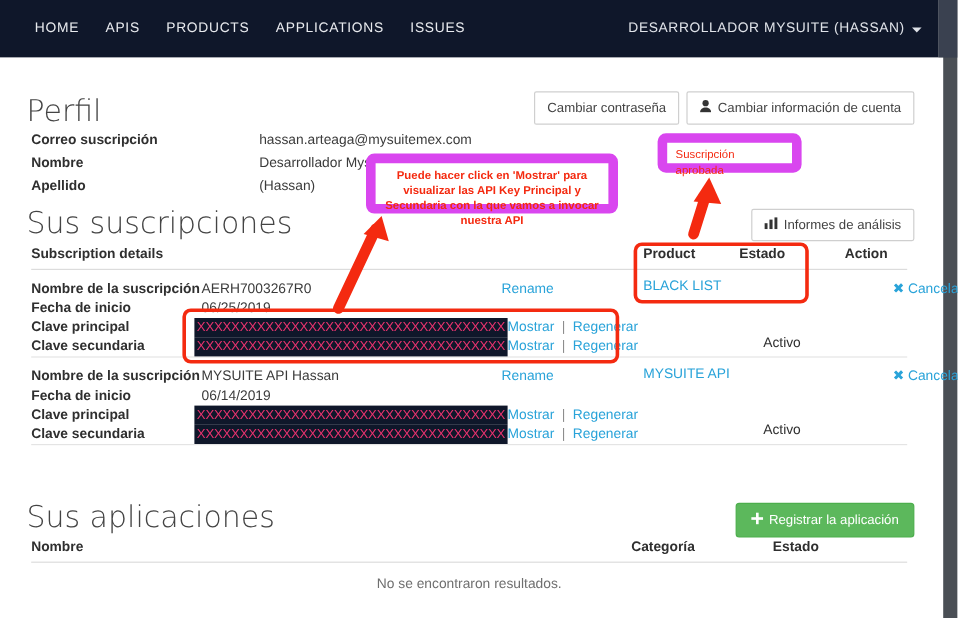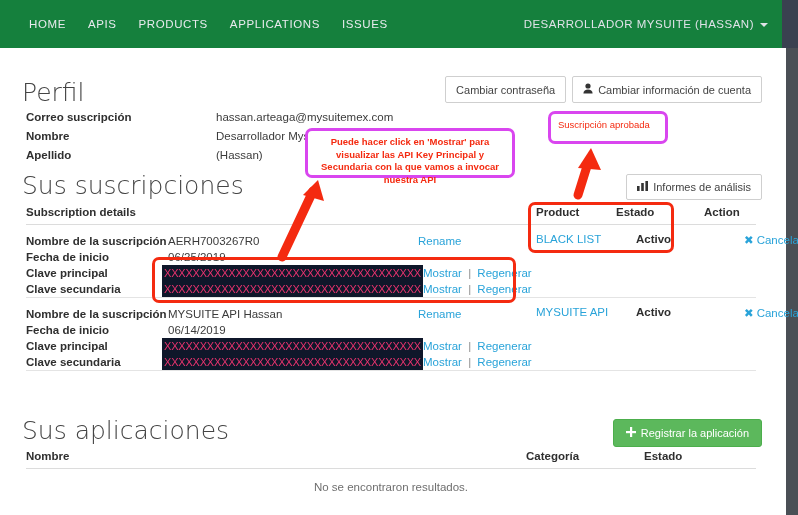--- a/index.html
+++ b/index.html
@@ -6,21 +6,21 @@
   body{
     width:798px;height:515px;overflow:hidden;background:#ffffff;
     font-family:"Liberation Sans","DejaVu Sans",sans-serif;
     -webkit-font-smoothing:antialiased;
   }
   .page{position:relative;width:798px;height:515px;background:#fff;}
 
   
   .navbar{
     position:absolute;left:0;top:0;width:782px;height:48px;
-    background:#15803d;display:flex;align-items:center;
+    background:#0f172a;display:flex;align-items:center;
   }
   .nav-left{display:flex;align-items:center;padding-left:18px;gap:0;}
   .nav-item{
     color:#e8eaee;font-size:11.5px;letter-spacing:.6px;
     padding:6px 11px;cursor:pointer;white-space:nowrap;
   }
   .nav-right{
     margin-left:auto;padding-right:14px;display:flex;align-items:center;
     color:#dfe2e8;font-size:11.5px;letter-spacing:.5px;white-space:nowrap;cursor:pointer;
   }
@@ -81,21 +81,21 @@
   .kv .v{color:#3b3b3b;flex:1;}
   .kv .a{width:118px;text-align:left;}
   .lnk{color:#29a3d9;text-decoration:none;cursor:pointer;}
   .sep{color:#8d8d8d;padding:0 3px;}
   .keyval{
     color:#e8336e;background:#0f172a;letter-spacing:-.2px;
     font-size:11px;display:inline-block;padding:0 2px;
   }
   .sub-right{display:flex;padding-top:8px;gap:20px;}
   .sub-right .p{width:80px;}
-  .sub-right .e{width:88px;font-weight:bold;color:#2f2f2f;font-size:11.5px;}
+  .sub-right .e{width:88px;font-weight:normal;color:#2f2f2f;font-size:11.5px;margin-top:47px;}
   .sub-right .ac{width:auto;}
   .cancel-x{color:#29a3d9;font-weight:bold;margin-right:3px;}
 
   
   .apps-title{position:absolute;left:22px;top:370px;}
   .btn-register{
     position:absolute;right:24px;top:371px;background:#5cb85c;border:1px solid #4cae4c;
     color:#fff;font-size:11px;padding:7px 12px;border-radius:3px;cursor:pointer;
     display:flex;align-items:center;gap:5px;white-space:nowrap;
   }
@@ -108,21 +108,21 @@
     text-align:center;color:#6f6f6f;font-size:11.5px;padding-top:12px;
   }
 
   
   .anno{position:absolute;pointer-events:none;}
   .anno-box{
     position:absolute;border:3px solid #f42a10;border-radius:7px;box-sizing:border-box;
     background:transparent;
   }
   .anno-note{
-    position:absolute;border:3px solid #d946ef;border-radius:7px;box-sizing:border-box;
+    position:absolute;border:8px solid #d946ef;border-radius:7px;box-sizing:border-box;
     background:#fff;color:#f42a10;font-size:9.5px;line-height:12.5px;
     padding:5px 7px;font-family:"Liberation Sans",sans-serif;font-weight:bold;
   }
   .anno-note.plain{font-weight:normal;}
   .anno-svg{position:absolute;left:0;top:0;width:798px;height:515px;}
 </style>
 </head>
 <body>
 
 <div class="page">

